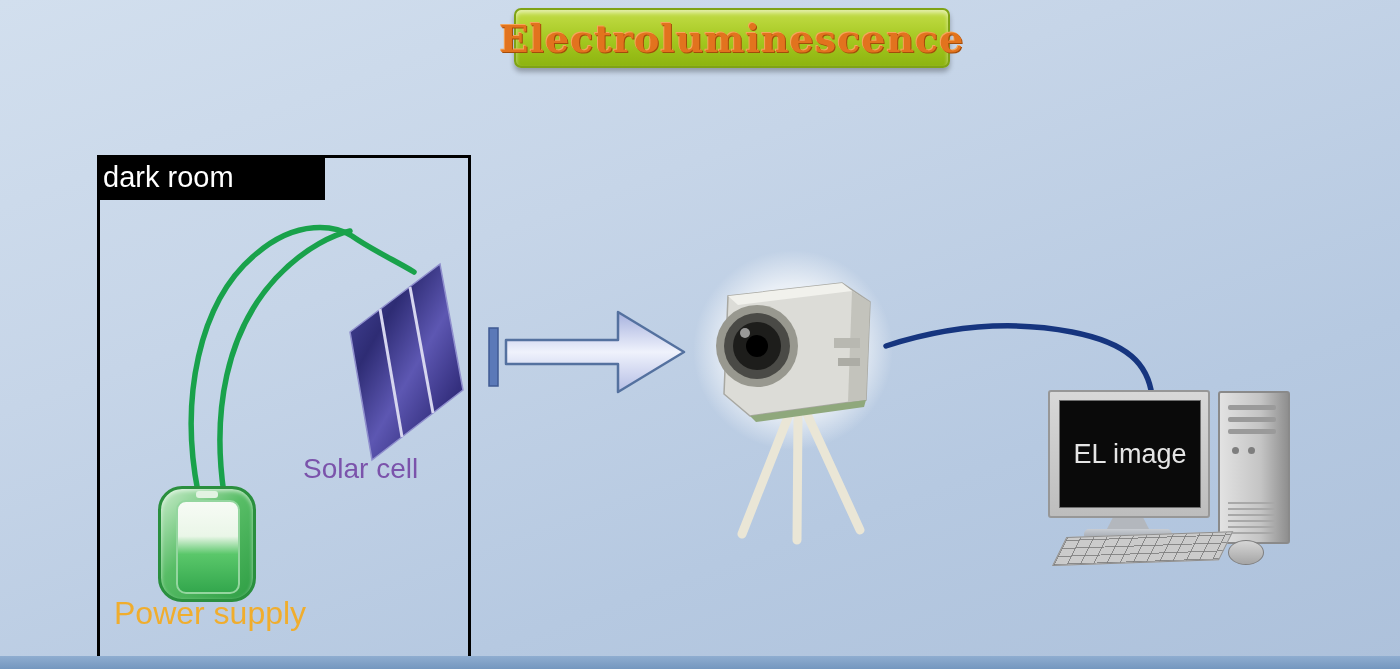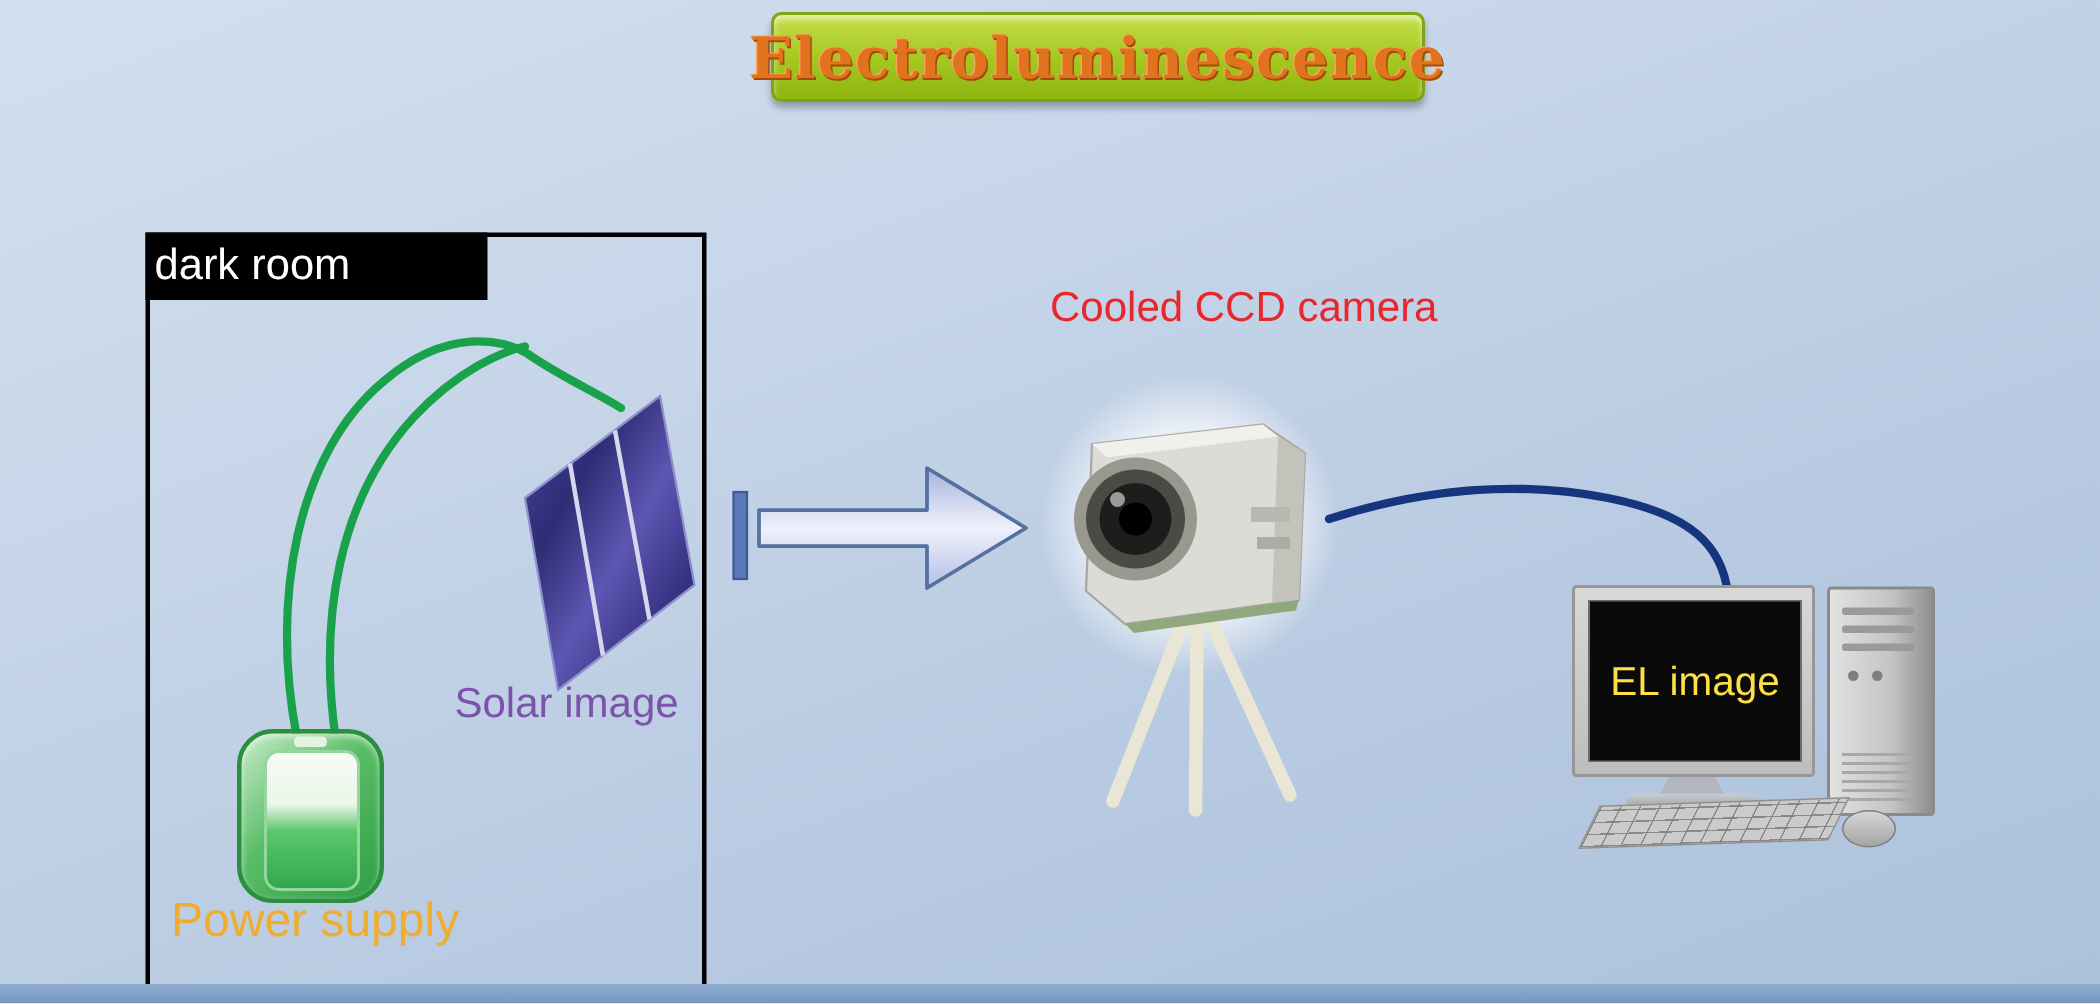--- a/index.html
+++ b/index.html
@@ -72,21 +72,21 @@
   .monitor{
     position:absolute;left:1048px;top:390px;width:162px;height:128px;
     background:linear-gradient(#d8d8d8,#bdbdbd);
     border:2px solid #979797;border-radius:3px;box-sizing:border-box;
   }
   .screen{
     position:absolute;left:1059px;top:400px;width:140px;height:106px;
     background:#0a0a0a;border:1px solid #6e6e6e;
     display:flex;align-items:center;justify-content:center;
   }
-  .screen span{color:#fde047;font-size:27px;}
+  .screen span{color:#e5e5e5;font-size:27px;}
   .stand-neck{
     position:absolute;left:1106px;top:518px;width:44px;height:13px;
     background:#b3b7bd;
     clip-path:polygon(15% 0,85% 0,100% 100%,0 100%);
   }
   .stand-base{
     position:absolute;left:1084px;top:529px;width:88px;height:11px;
     background:linear-gradient(#c9cdd3,#9aa0a8);border-radius:5px;
   }
   .tower{
@@ -192,22 +192,21 @@
       <circle cx="757" cy="346" r="33" fill="#4a4a46"></circle>
       <circle cx="757" cy="346" r="24" fill="#1d1d1b"></circle>
       <circle cx="757" cy="346" r="11" fill="#000000"></circle>
       <circle cx="745" cy="333" r="5" fill="#ffffff" opacity="0.55"></circle>
     </g>
 
     <path d="M 886,346 C 948,326 1010,320 1072,332 C 1128,343 1148,364 1152,396" stroke="#16357f" stroke-width="5.5" fill="none" stroke-linecap="round"></path>
   </svg>
 
   <div class="lbl lbl-power">Power supply</div>
-  <div class="lbl lbl-solar">Solar image</div>
-  <div class="lbl lbl-ccd">Cooled CCD camera</div>
+  <div class="lbl lbl-solar">Solar cell</div>
 
   <div class="computer">
     <div class="monitor"></div>
     <div class="screen">
       <span>EL image</span>
     </div>
     <div class="stand-neck"></div>
     <div class="stand-base"></div>
     <div class="tower">
       <div class="slot" style="top:12px"></div>

